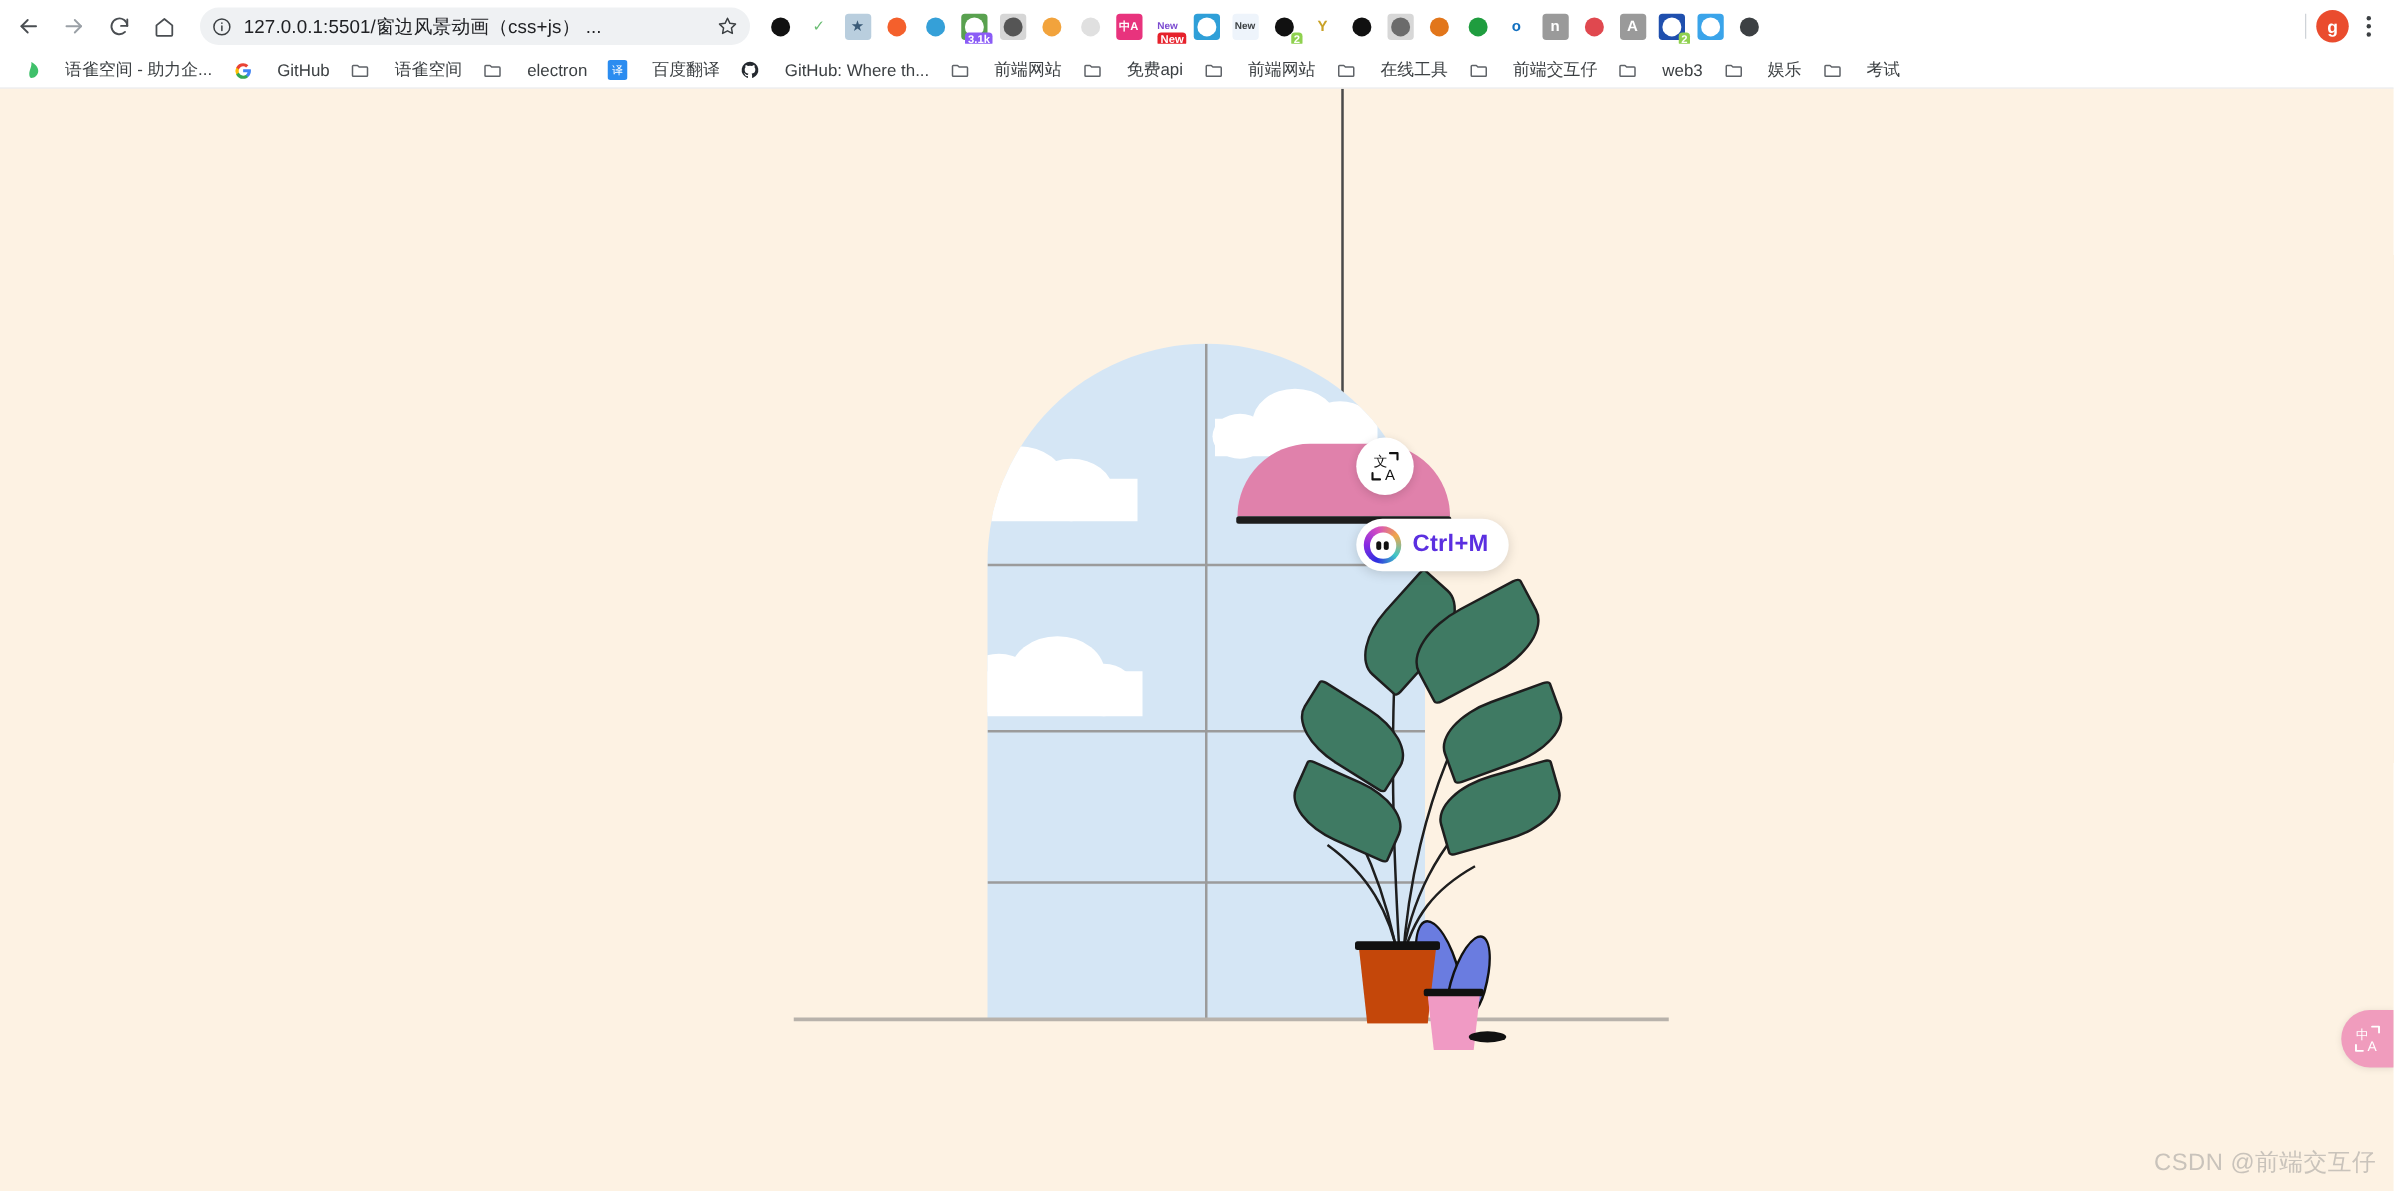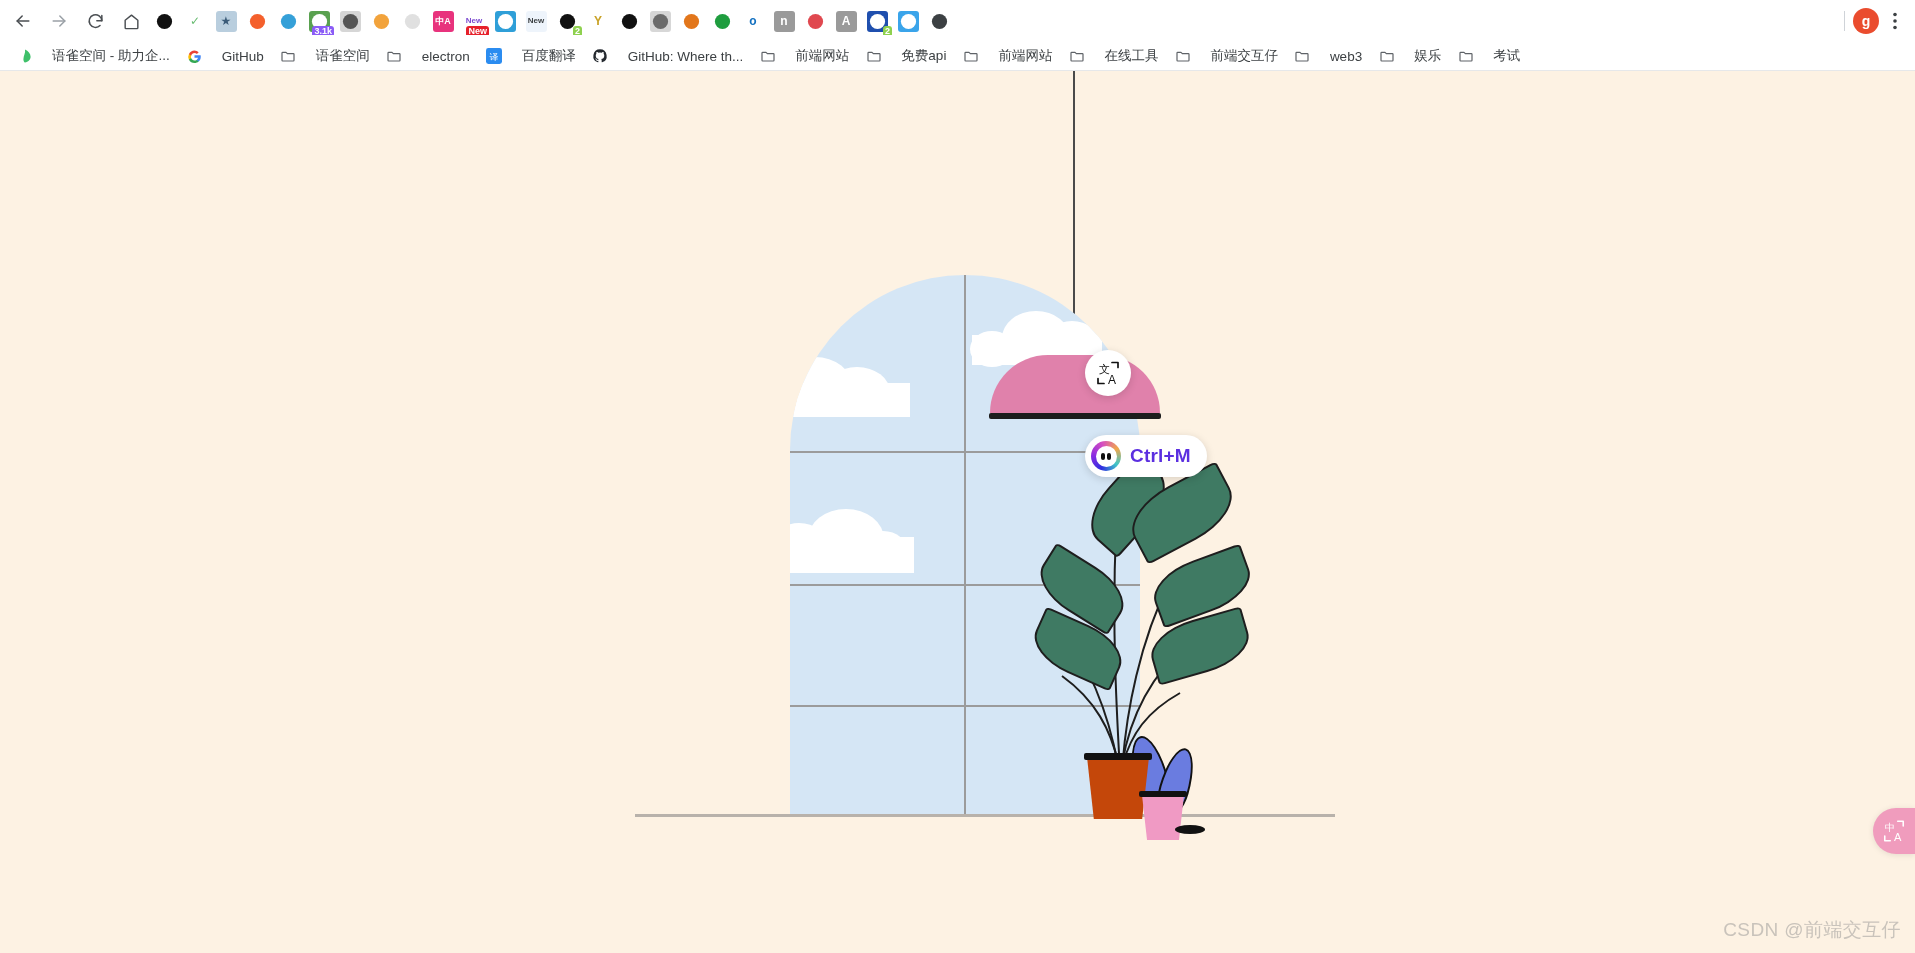--- a/index.html
+++ b/index.html
@@ -246,21 +246,21 @@
     position: absolute;
     left: 1085px; top: 279px;
     width: 46px; height: 46px;
     border-radius: 50%;
     background: #ffffff;
     box-shadow: 0 2px 8px rgba(0,0,0,0.14);
     display: flex; align-items: center; justify-content: center;
   }
   #ctrl-m-pill {
     position: absolute;
-    left: 1085px; top: 364px;
+    left: 1085px; top: 344px;
     height: 42px;
     padding: 0 16px 0 6px;
     border-radius: 21px;
     background: #ffffff;
     box-shadow: 0 2px 9px rgba(0,0,0,0.15);
     display: flex; align-items: center; gap: 9px;
   }
   #ctrl-m-icon {
     width: 30px; height: 30px; border-radius: 50%;
     background:
@@ -333,20 +333,35 @@
     </div>
 
     <div class="nav-btn">
       <span>
         <svg width="19" height="19" viewBox="0 0 24 24" fill="none" stroke="#4a4e52" stroke-width="1.8" stroke-linecap="round" stroke-linejoin="round">
             <path d="M4 10.5L12 4l8 6.5V20a1 1 0 0 1-1 1H5a1 1 0 0 1-1-1z"></path>
           </svg>
       </span>
     </div>
 
+    <div id="omnibox">
+      <span class="info-ico">
+        <svg width="17" height="17" viewBox="0 0 24 24" fill="none" stroke="#3c4043" stroke-width="1.7">
+            <circle cx="12" cy="12" r="9"></circle>
+            <path d="M12 11v5" stroke-linecap="round"></path>
+            <circle cx="12" cy="7.8" r="0.9" fill="#3c4043" stroke="none"></circle>
+          </svg>
+      </span>
+      <span id="url-text" title="127.0.0.1:5501/窗边风景动画（css+js） ...">127.0.0.1:5501/窗边风景动画（css+js） ...</span>
+      <span id="star-btn">
+        <svg width="18" height="18" viewBox="0 0 24 24" fill="none" stroke="#3c4043" stroke-width="1.6" stroke-linejoin="round">
+            <path d="M12 3.5l2.6 5.4 5.9.8-4.3 4.1 1 5.8L12 16.9 6.8 19.6l1-5.8L3.5 9.7l5.9-.8z"></path>
+          </svg>
+      </span>
+    </div>
 
     <div id="ext-strip">
         <div class="ext">
           <span class="glyph" style="background: transparent; color: rgb(17, 17, 17);">
             <svg width="19" height="19" viewBox="0 0 20 20">
               <circle cx="10" cy="10" r="8" fill="#111111"></circle>
             </svg>
           </span>
         </div>
         <div class="ext">

